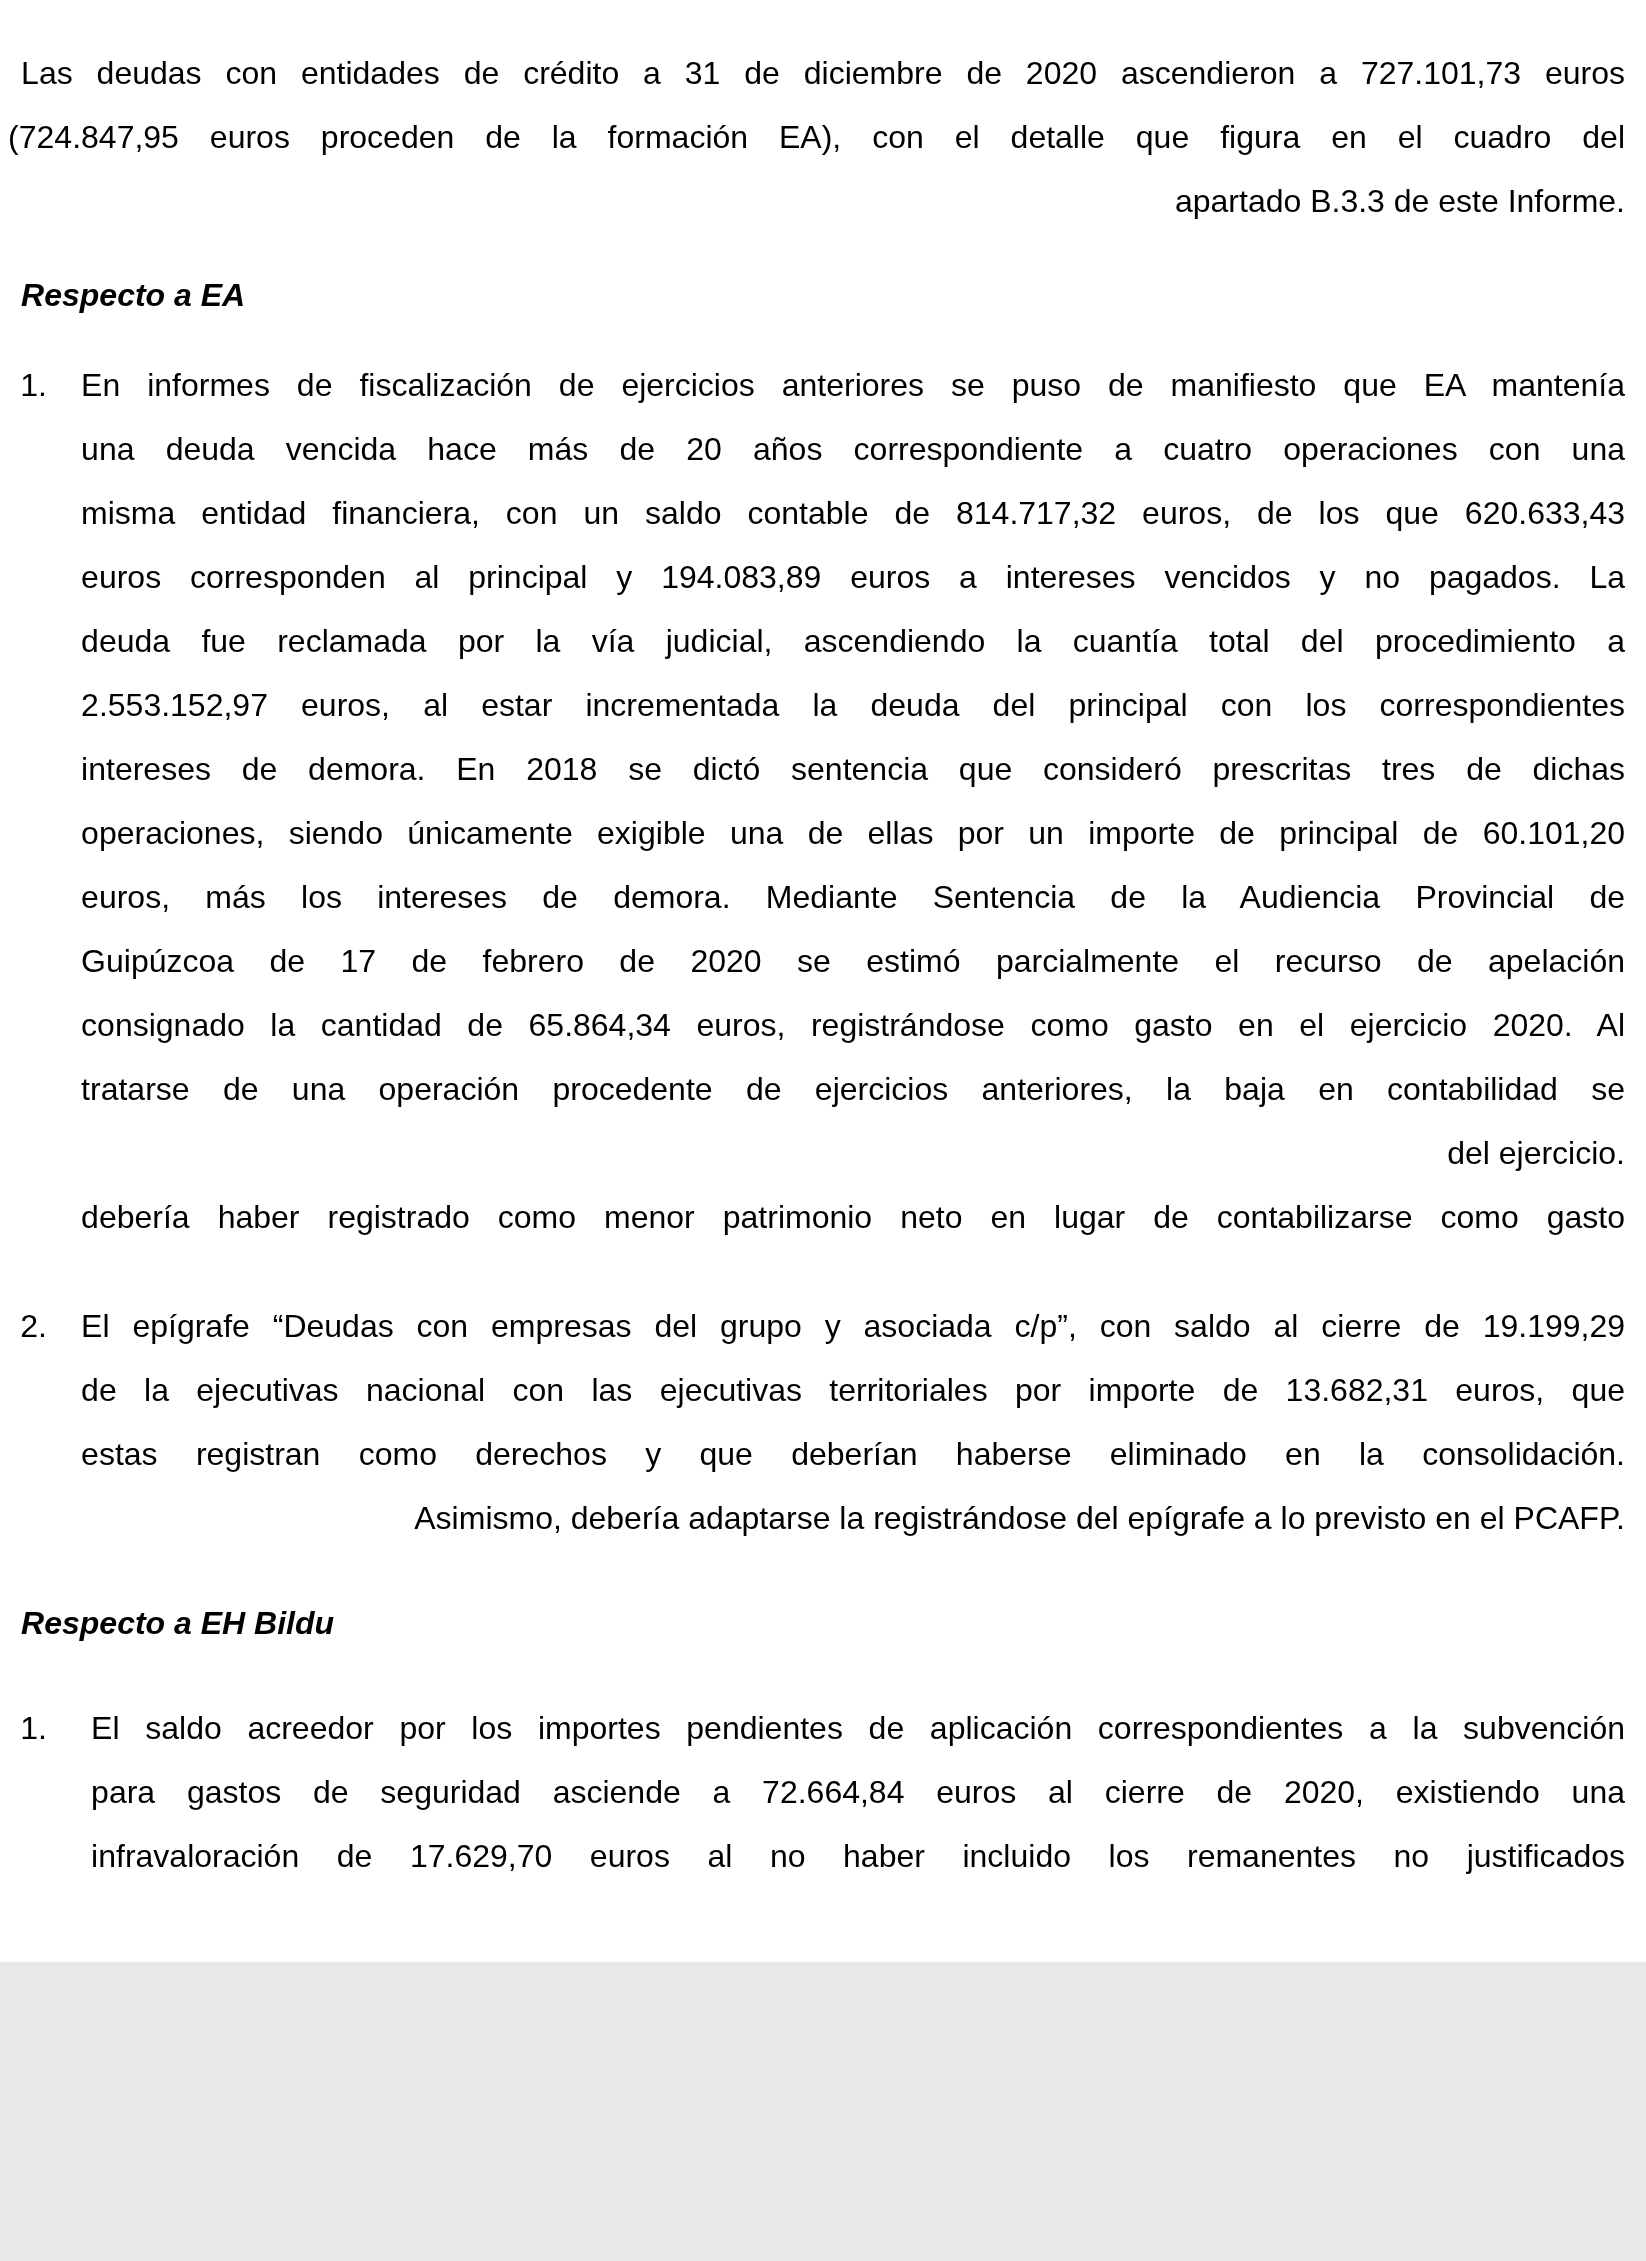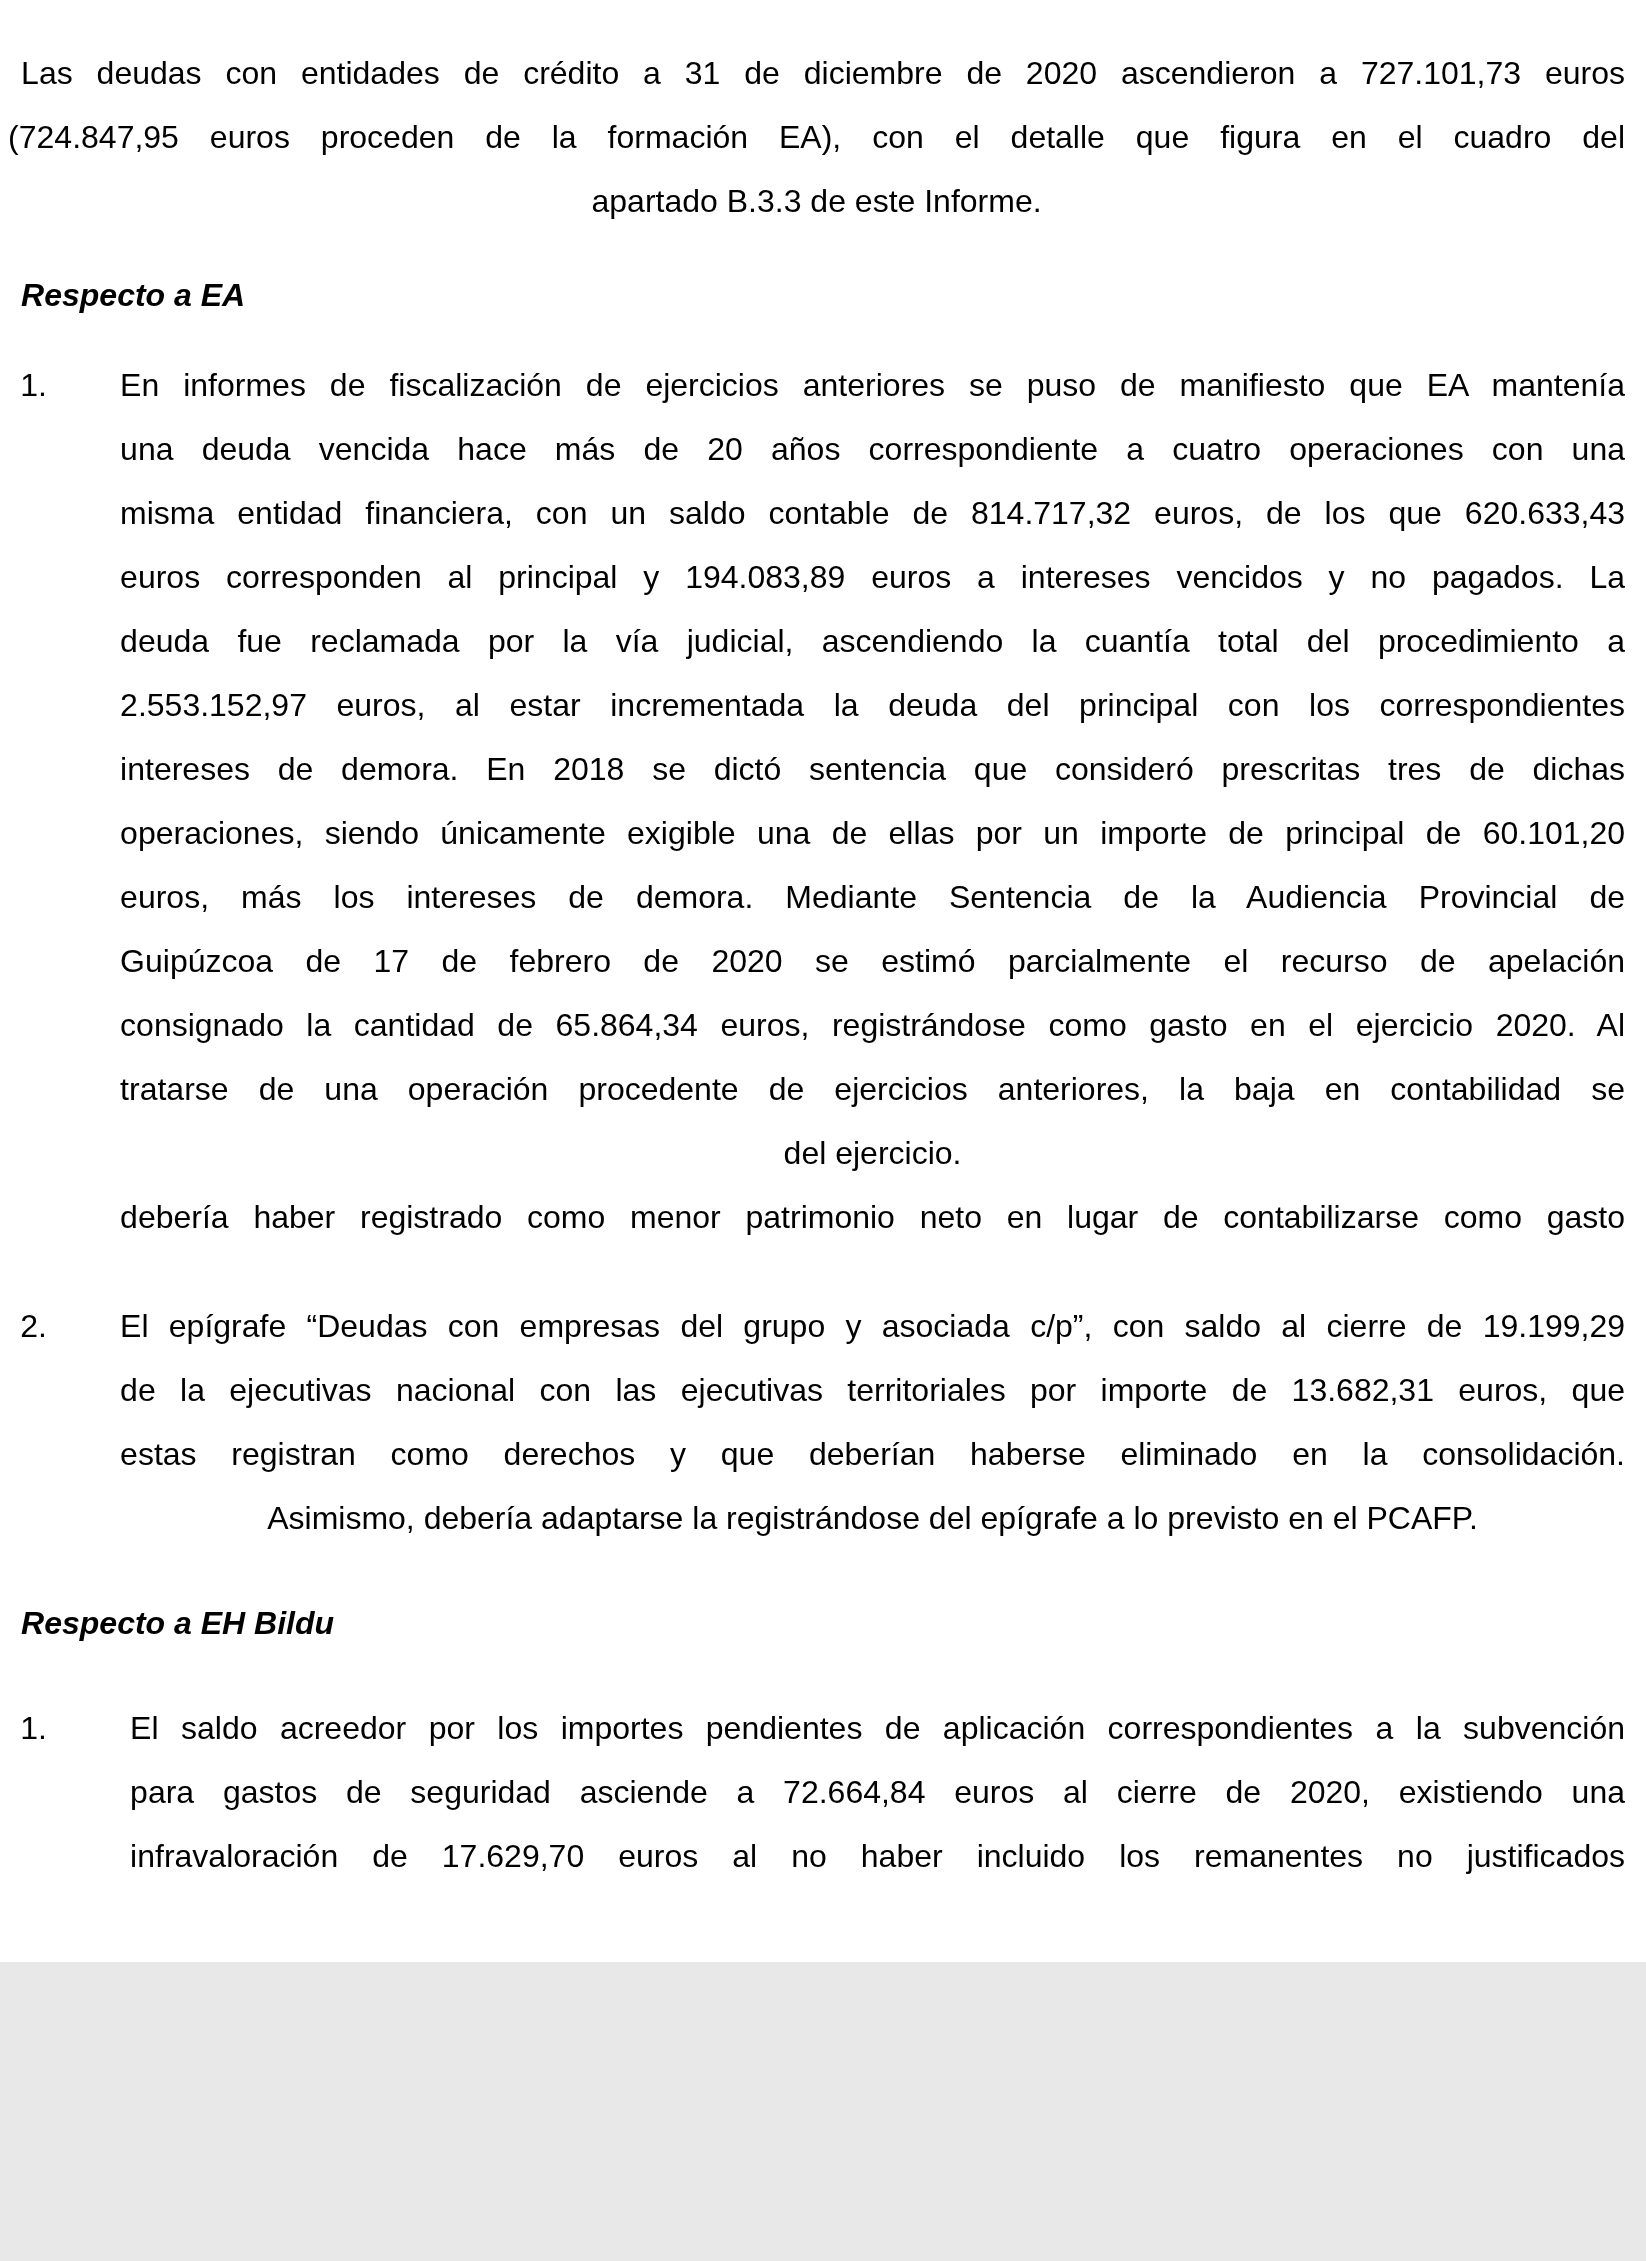--- a/index.html
+++ b/index.html
@@ -22,21 +22,21 @@
     overflow: hidden;
   }
   .line {
     text-align: justify;
     text-align-last: justify;
     white-space: normal;
     overflow: hidden;
     height: 64px;
   }
   .line.final {
-    text-align: center;
+    text-align: right;
     text-align-last: auto;
   }
   .intro .line.first {
     text-indent: 13px;
   }
   .section-heading {
     font-weight: bold;
     font-style: italic;
     padding-left: 13px;
     height: 64px;
@@ -54,21 +54,20 @@
     flex: 0 0 73px;
     box-sizing: border-box;
     padding-left: 12.2px;
   }
   .list-item.eh .item-marker {
     flex: 0 0 83px;
   }
   .item-body {
     flex: 1 1 auto;
     min-width: 0;
-    margin-left: 39px;
   }
 </style>
 </head>
 <body>
 
 <div class="page">
 
   <div class="intro">
     <div class="line first">Las deudas con entidades de crédito a 31 de diciembre de 2020 ascendieron a 727.101,73 euros</div>
     <div class="line">(724.847,95 euros proceden de la formación EA), con el detalle que figura en el cuadro del</div>

